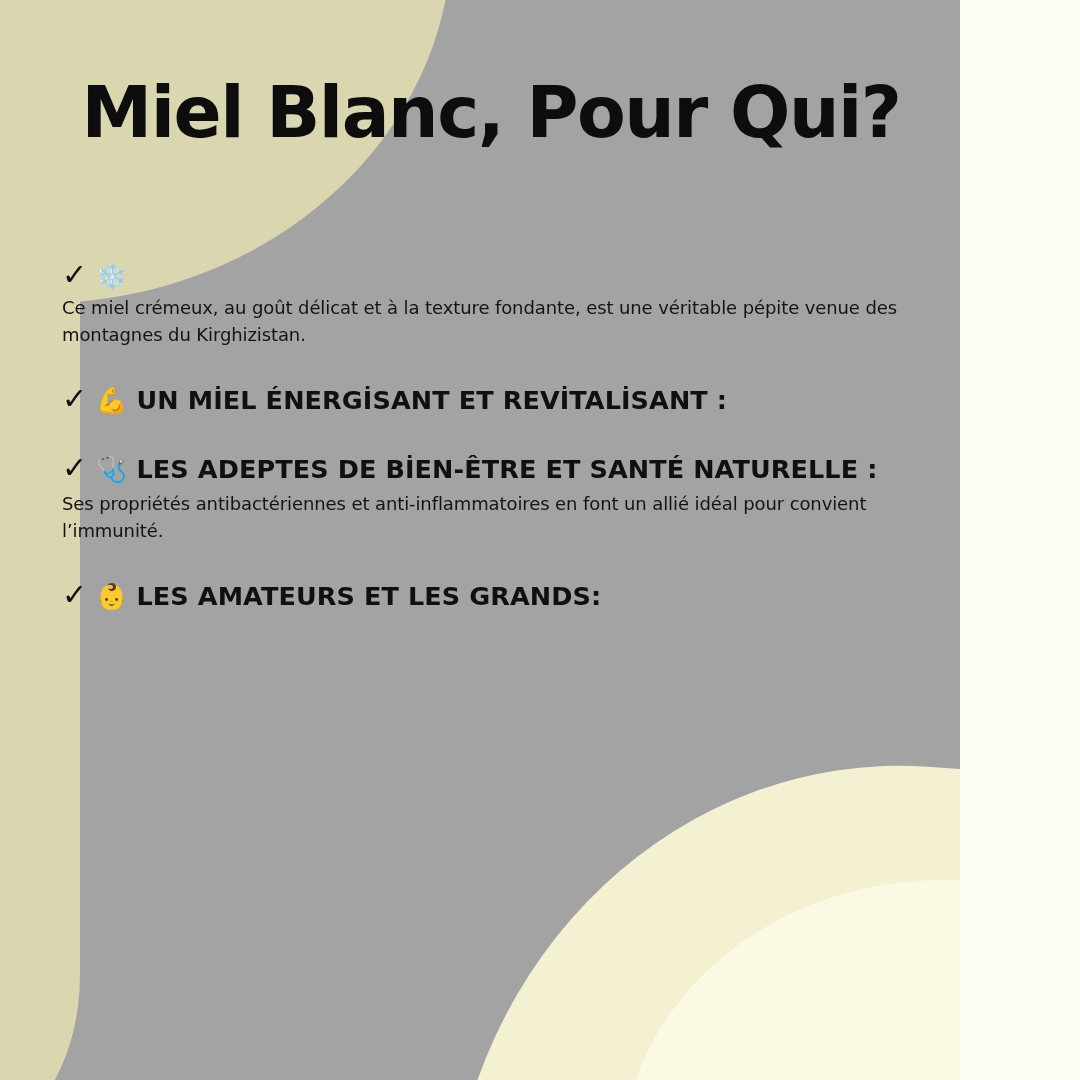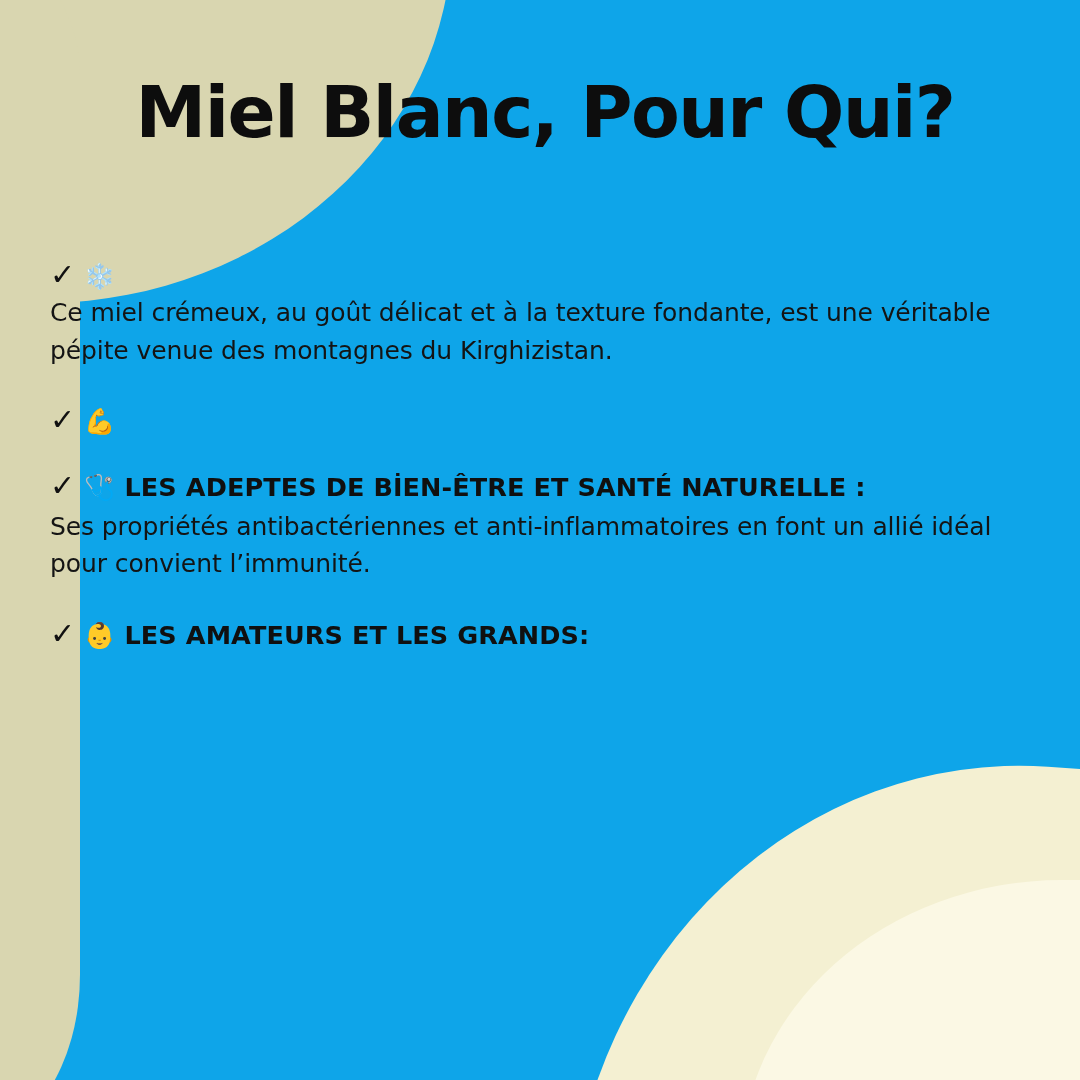--- a/index.html
+++ b/index.html
@@ -9,24 +9,25 @@
   body {
     width: 1080px;
     height: 1080px;
     overflow: hidden;
     font-family: "Liberation Sans", sans-serif;
     background: #fdfcf2;
   }
 
   .poster {
     position: relative;
-    width: 1080px;
+    width: 948px;
     height: 1080px;
-    background: #0ea5e9;
+    background: #a3a3a3;
     overflow: hidden;
+    padding-left: 12px;
   }
 
   
   .shape-top-left {
     position: absolute;
     top: -260px;
     left: -300px;
     width: 760px;
     height: 560px;
     background: #d9d6b0;
@@ -112,21 +113,21 @@
   .emoji {
     font-size: 25px;
     line-height: 1;
     margin-right: 9px;
   }
   .head-text { display: inline-block; }
 
   .item-body {
     font-family: "DejaVu Sans", sans-serif;
     font-weight: 400;
-    font-size: 25px;
+    font-size: 18px;
     color: #141414;
     line-height: 1.5;
     margin: 2px 0 0 0;
     max-width: 985px;
     letter-spacing: -0.1px;
   }
 </style>
 </head>
 <body>
 
@@ -148,20 +149,21 @@
           <span class="check">✓</span>
           <span class="emoji">❄️</span>
         </p>
         <p class="item-body">Ce miel crémeux, au goût délicat et à la texture fondante, est une véritable pépite venue des montagnes du Kirghizistan.</p>
       </div>
 
       <div class="item">
         <p class="item-head">
           <span class="check">✓</span>
           <span class="emoji">💪</span>
+          <span class="head-text">UN MİEL ÉNERGİSANT ET REVİTALİSANT :</span>
         </p>
       </div>
 
       <div class="item">
         <p class="item-head">
           <span class="check">✓</span>
           <span class="emoji">🩺</span>
           <span class="head-text">LES ADEPTES DE BİEN-ÊTRE ET SANTÉ NATURELLE :</span>
         </p>
         <p class="item-body">Ses propriétés antibactériennes et anti-inflammatoires en font un allié idéal pour convient l’immunité.</p>

